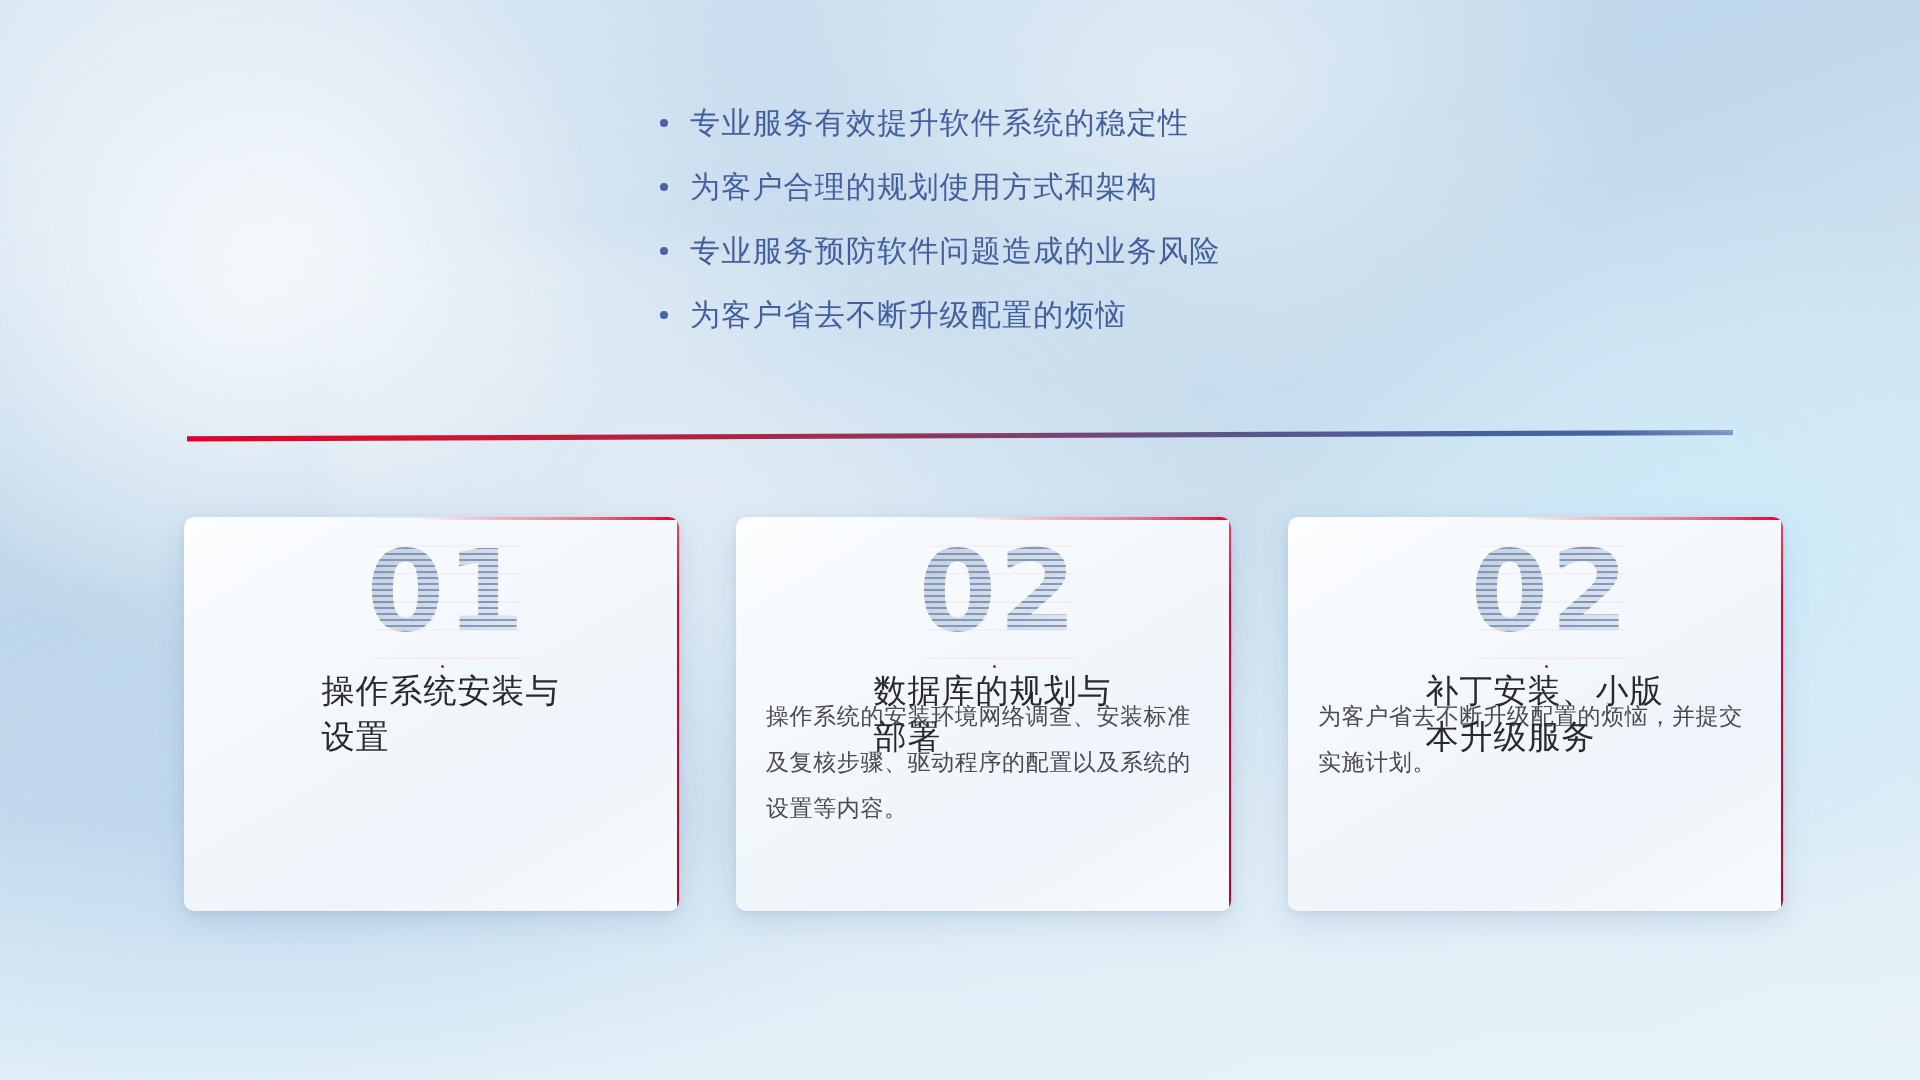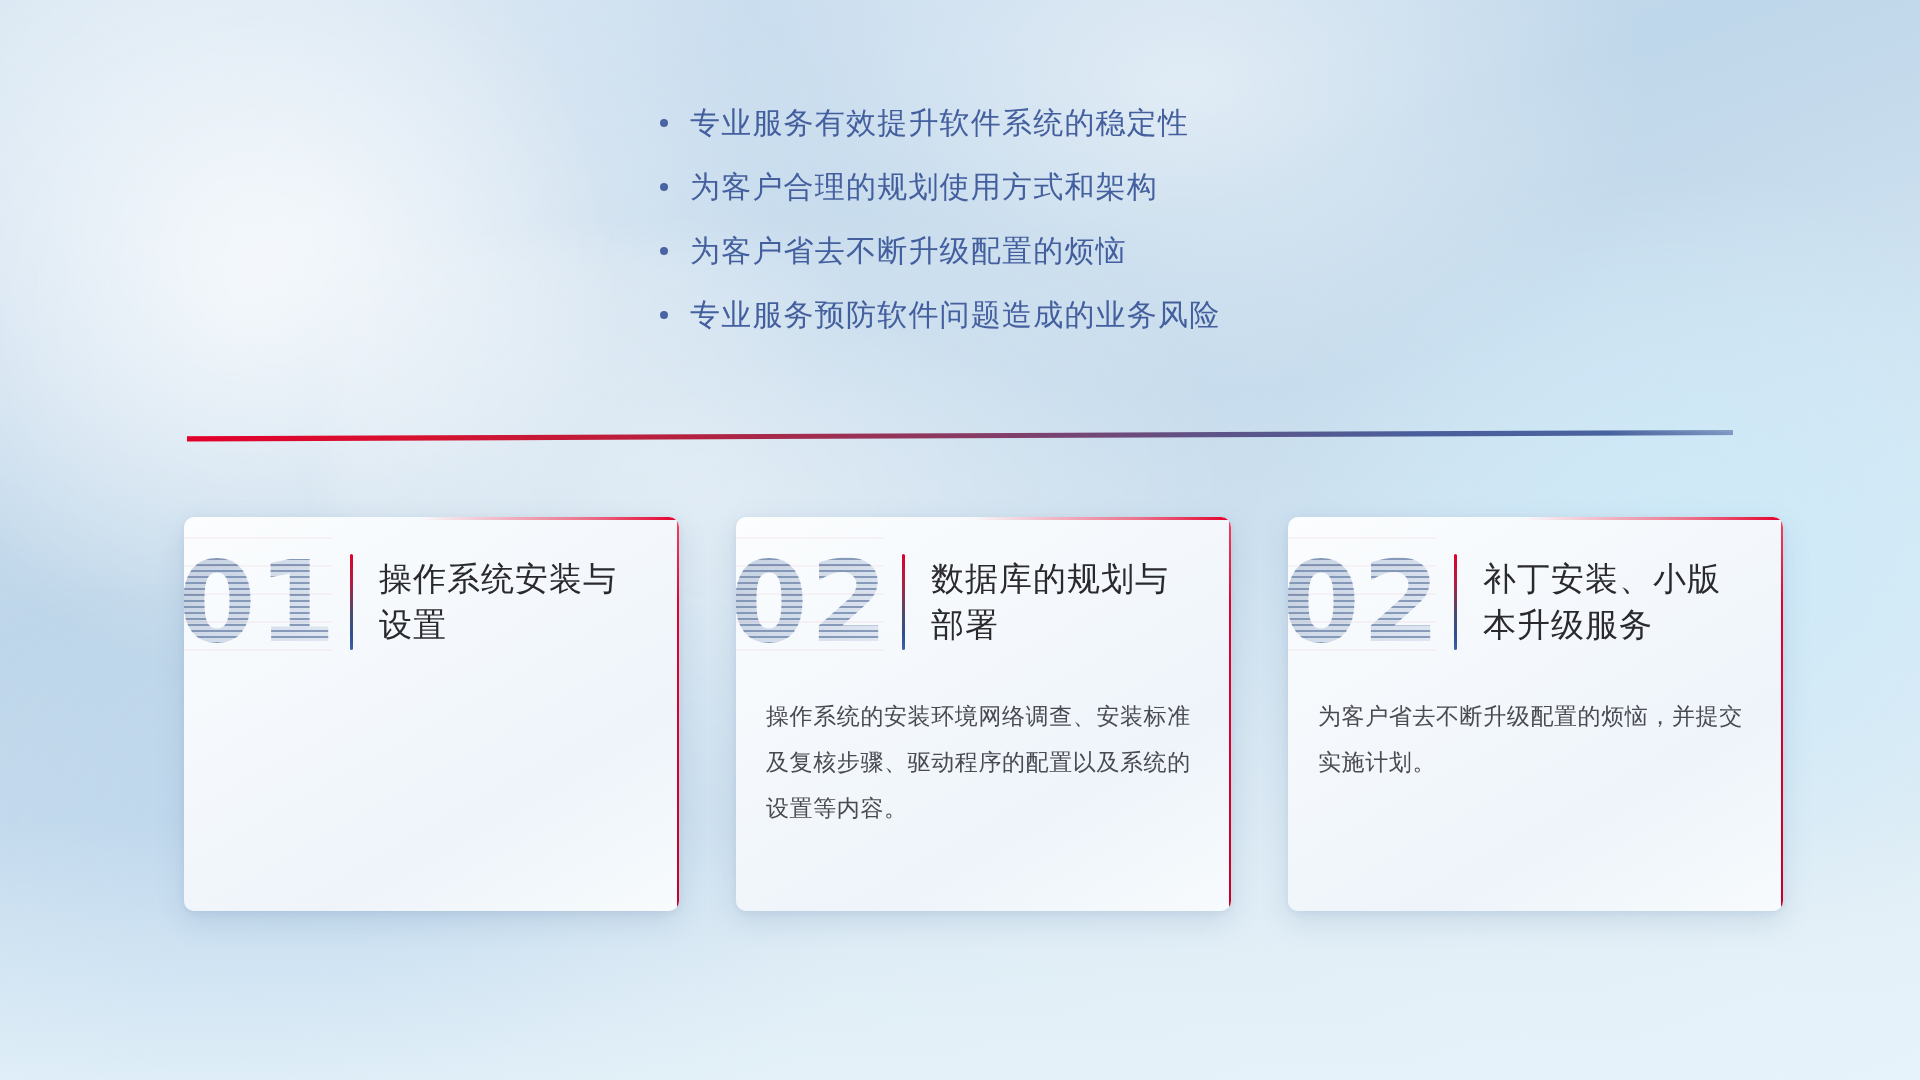--- a/index.html
+++ b/index.html
@@ -172,20 +172,22 @@
     width: 260px;
     height: 2.5px;
     background: linear-gradient(to left, #e3002b 0%, rgba(227,0,43,0.55) 35%, rgba(227,0,43,0) 100%);
   }
 
   .card-head {
     position: relative;
     height: 170px;
     display: flex;
     align-items: center;
+    padding-left: 30px;
+    flex-direction: column;
   }
 
   
   .wm {
     position: relative;
     width: 148px;
     flex: 0 0 148px;
     height: 130px;
     display: flex;
     align-items: center;
@@ -271,26 +273,26 @@
       <span class="bullet-text">专业服务有效提升软件系统的稳定性</span>
     </div>
 
     <div class="bullet-row">
       <span class="bullet-dot"></span>
       <span class="bullet-text">为客户合理的规划使用方式和架构</span>
     </div>
 
     <div class="bullet-row">
       <span class="bullet-dot"></span>
-      <span class="bullet-text">为客户省去不断升级配置的烦恼</span>
+      <span class="bullet-text">专业服务预防软件问题造成的业务风险</span>
     </div>
 
     <div class="bullet-row">
       <span class="bullet-dot"></span>
-      <span class="bullet-text">专业服务预防软件问题造成的业务风险</span>
+      <span class="bullet-text">为客户省去不断升级配置的烦恼</span>
     </div>
 
   </div>
 
   <div id="divider">
     <div class="glow"></div>
     <div class="edge"></div>
   </div>
 
   <div id="cards">

